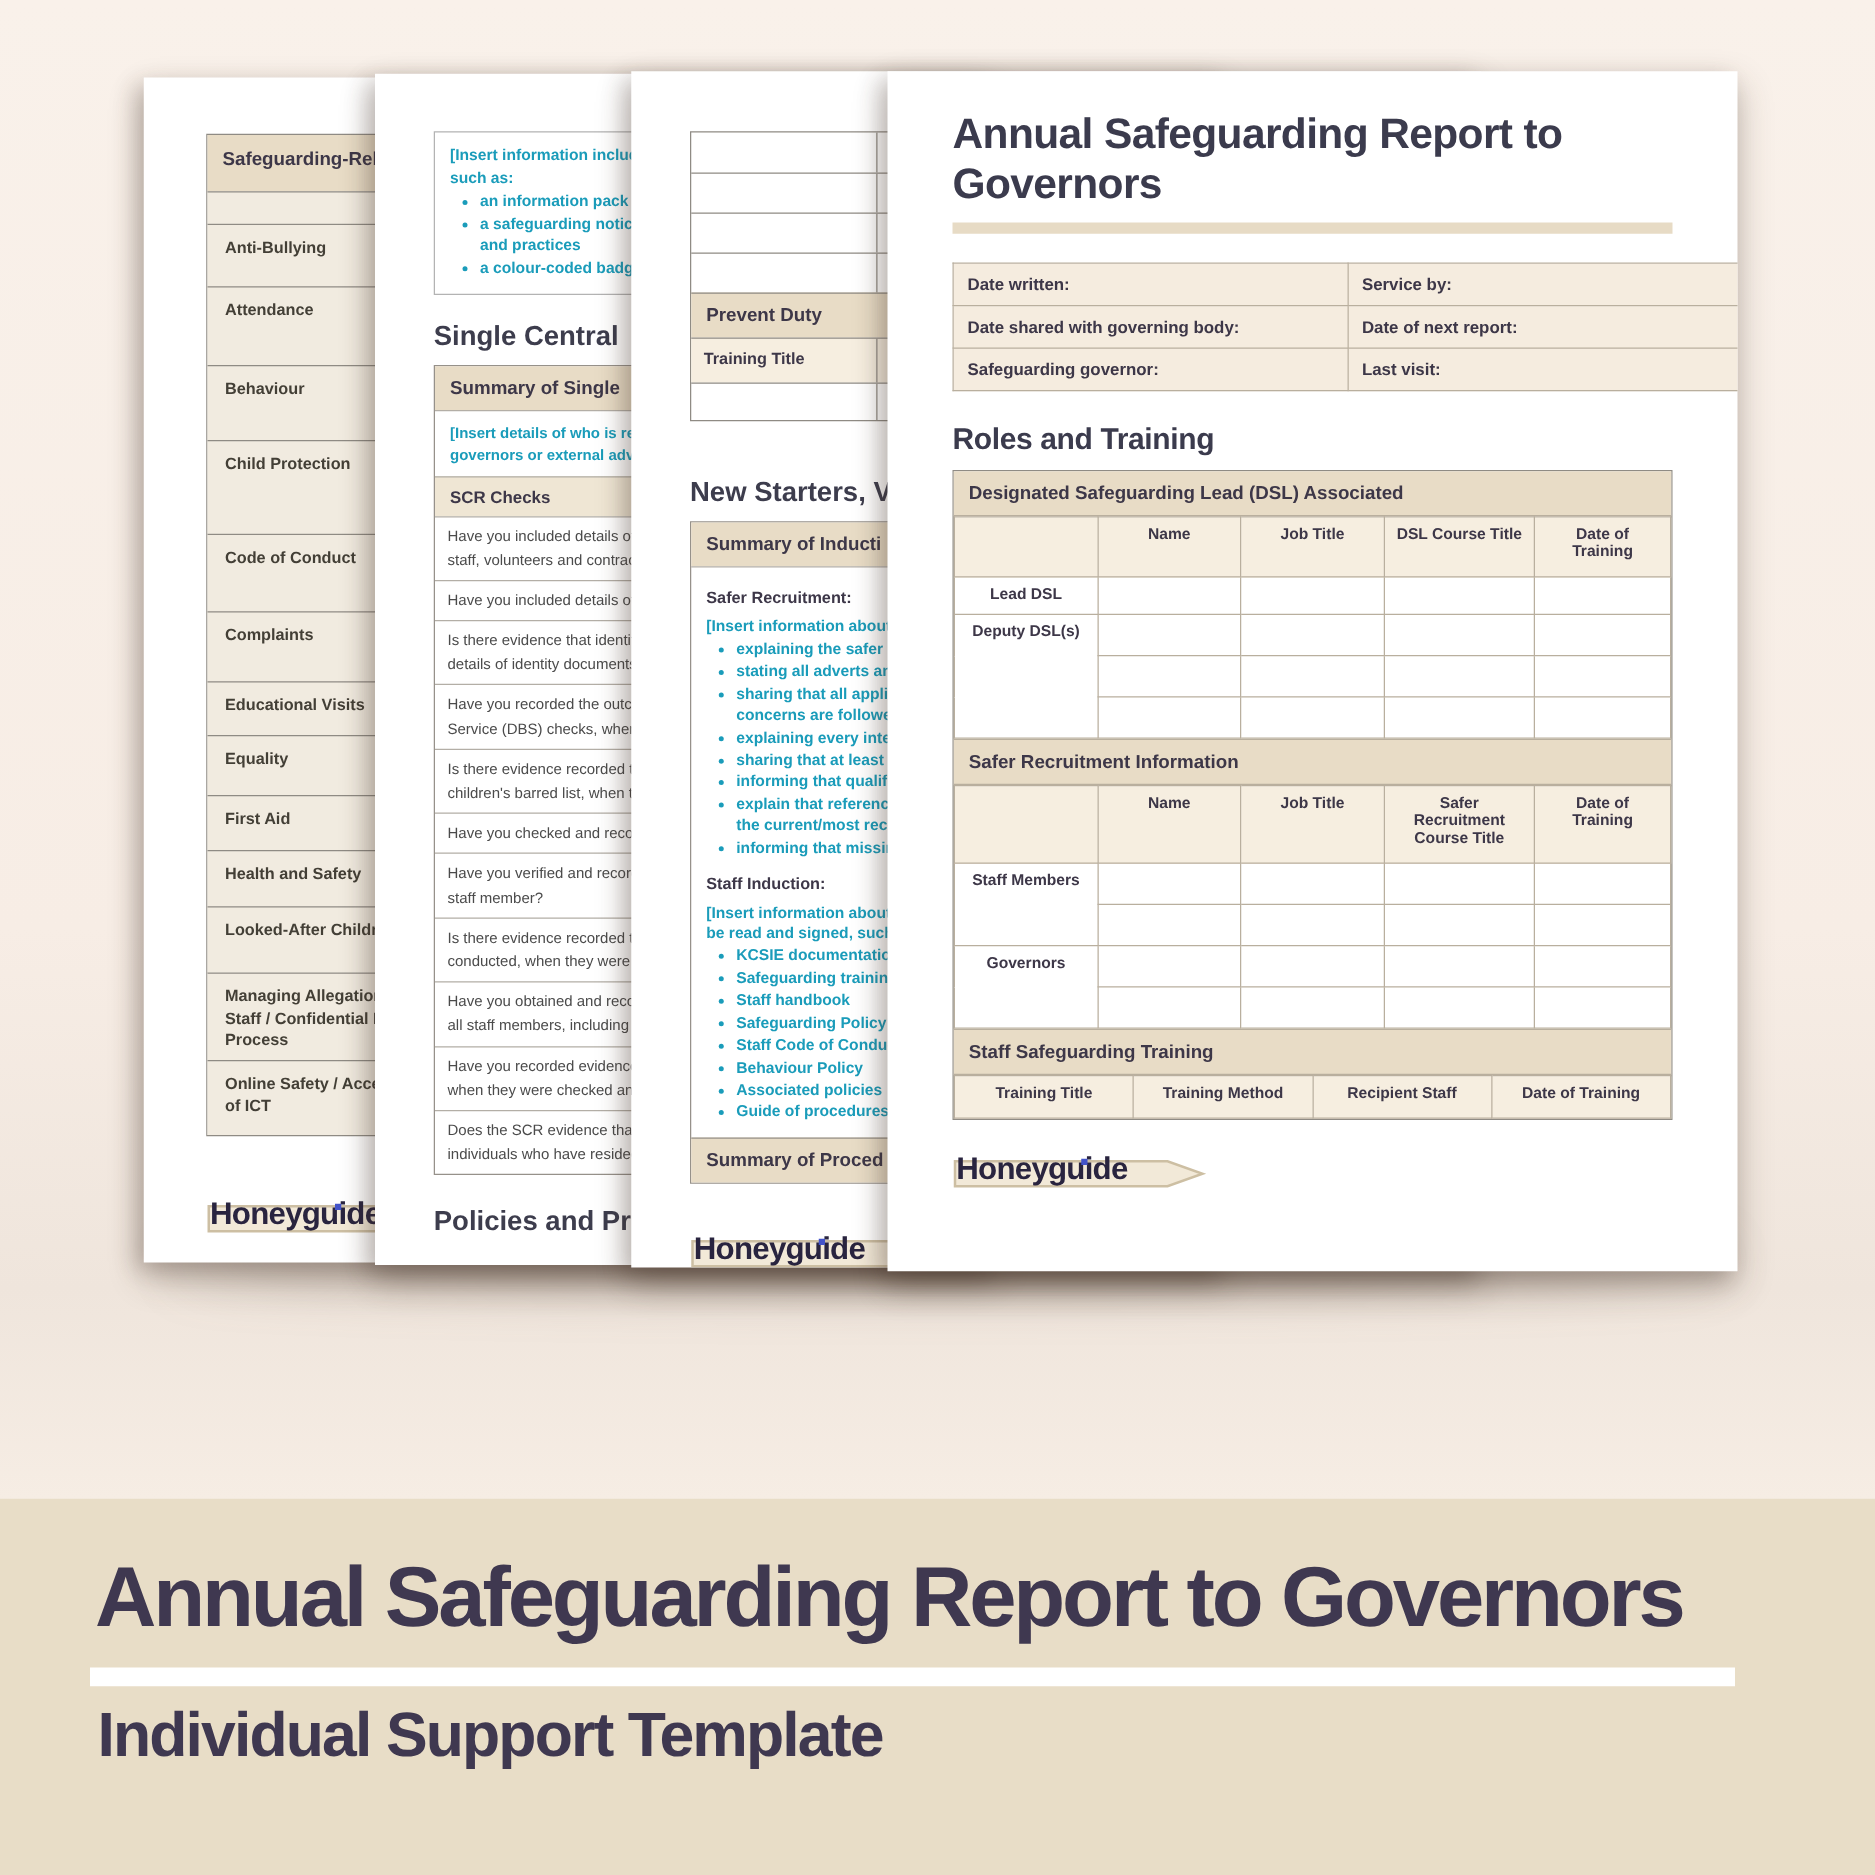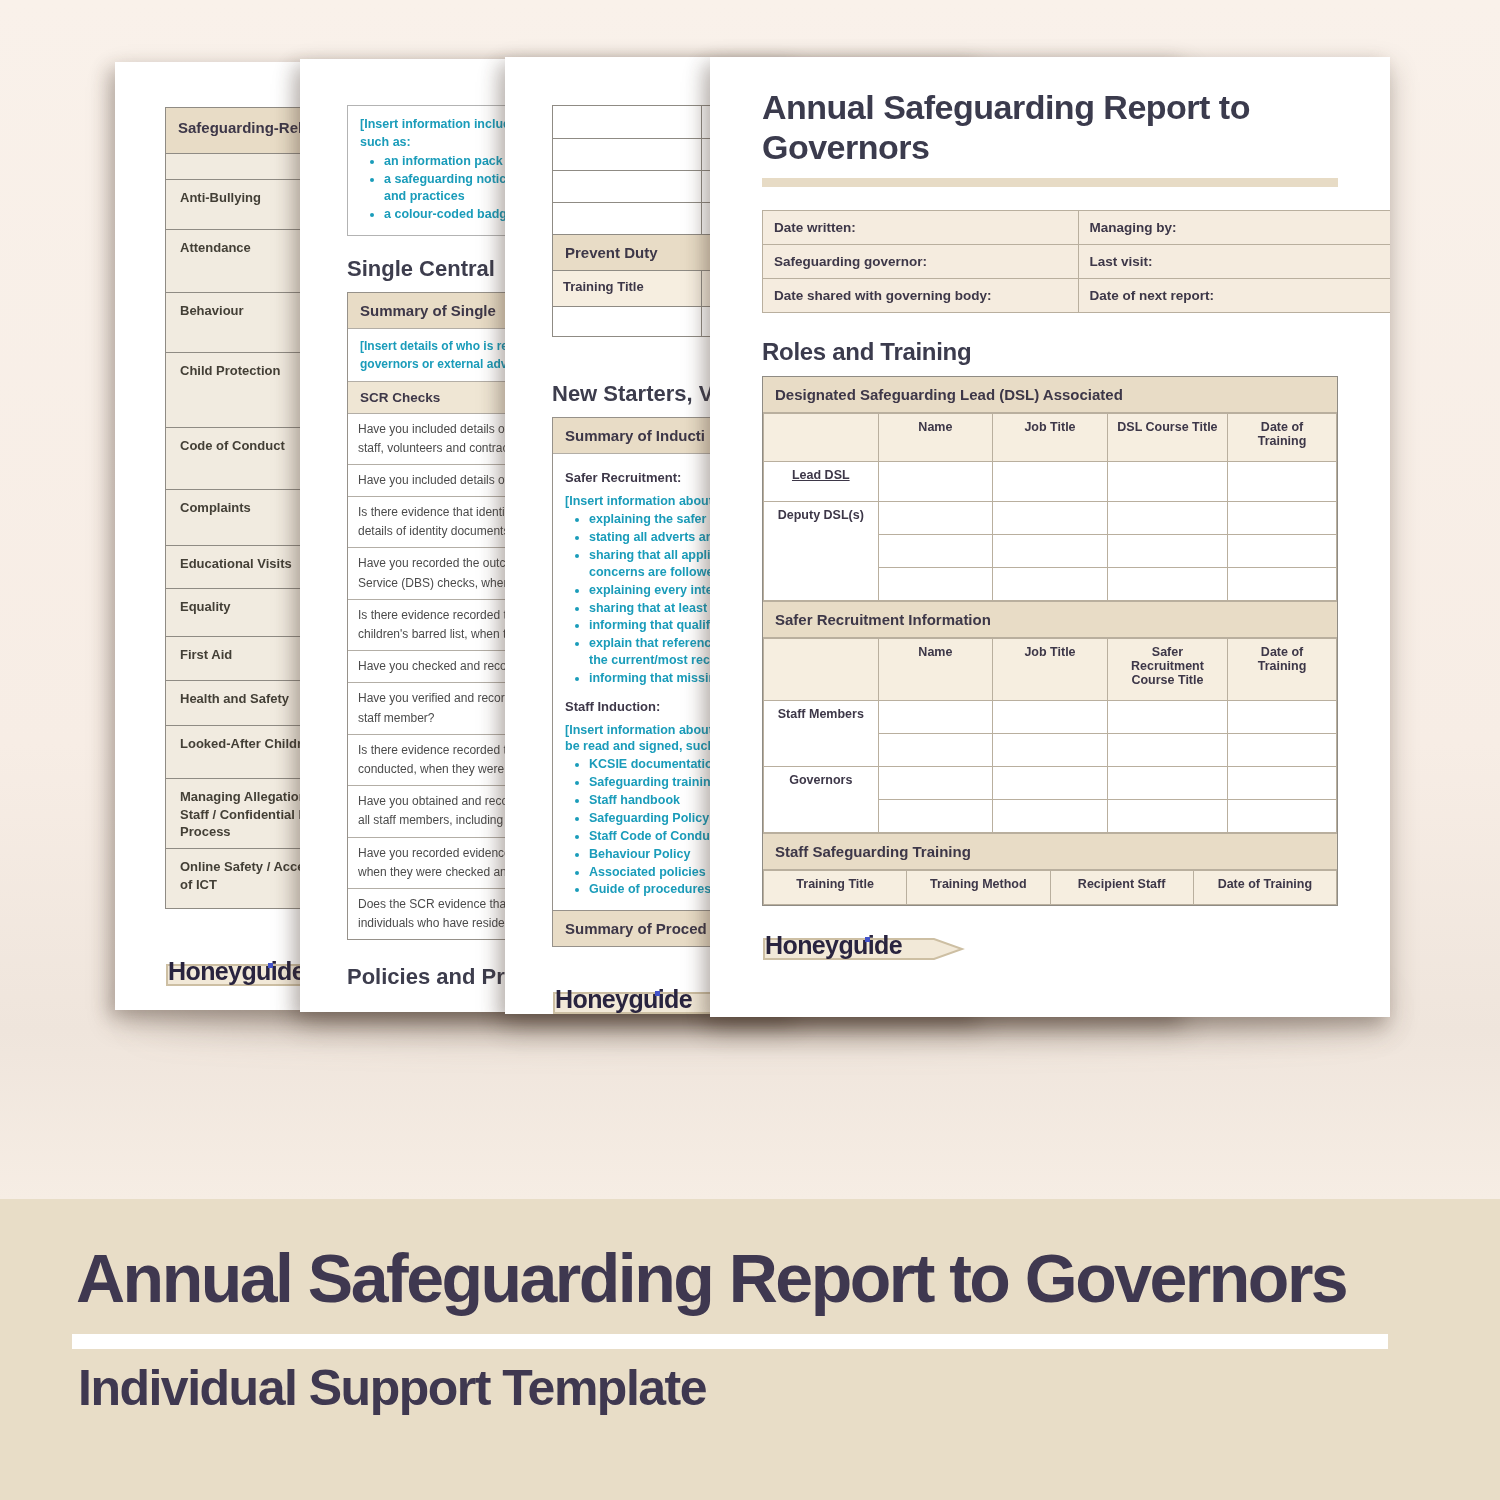--- a/index.html
+++ b/index.html
@@ -66,21 +66,21 @@
   .info-tbl { margin-top:23px; width:632px; border-collapse:collapse; border:1px solid #8f8b84; }
   .info-tbl td { width:50%; background:#f5ecdf; border:1px solid #b9af9e; font-weight:bold;
                  font-size:13.5px; padding:8px 11px; height:34px; }
   .p4-sec { margin-top:25px; font-size:24px; font-weight:bold; color:#3b3b4d; letter-spacing:-0.3px; }
   .tblwrap { margin-top:10px; border:1px solid #8f8b84; }
   .tblwrap .bar-dark { border-bottom:1px solid #b9af9e; }
   .t4 { width:100%; border-collapse:collapse; table-layout:fixed; }
   .t4 th, .t4 td { border:1px solid #b9af9e; font-size:12.5px; padding:6px 8px; vertical-align:top; text-align:center; }
   .t4 th { background:#f6eee0; font-weight:bold; }
   .t4 td.rowlabel { font-weight:bold; }
-  .t4 tr.h48 { height:48px; } .t4 tr.h40 { height:40px;text-decoration:underline; } .t4 tr.h33 { height:33px; }
+  .t4 tr.h48 { height:48px; } .t4 tr.h40 { height:30px; } .t4 tr.h33 { height:33px; }
   .t4 tr.h62 { height:62px; } .t4 tr.h34 { height:34px; }
 
   
   .logo { position:relative; width:210px; height:36px; }
   .logo-arrow { position:absolute; left:0; top:2px; }
   .logo-text { position:relative; z-index:2; font-size:25px; font-weight:bold; color:#29243f; letter-spacing:-0.6px; padding-left:3px; }
   .logo-idot { position:absolute; z-index:3; left:103px; top:6px; width:4.5px; height:4.5px; background:#4353c9; }
   .page1 .logo { position:absolute; left:50px; top:895px; }
   .page3 .logo { margin:38px 0 0 0; }
   .page4 .logo { margin:25px 0 0 0; }
@@ -255,29 +255,29 @@
 
     <div class="page page4">
       <div class="p4-content">
         <div class="p4-title">Annual Safeguarding Report to Governors</div>
         <div class="p4-rule"></div>
 
         <table class="info-tbl">
           <tbody>
             <tr>
               <td>Date written:</td>
-              <td>Managing by:</td>
+              <td>Service by:</td>
+            </tr>
+            <tr>
+              <td>Date shared with governing body:</td>
+              <td>Date of next report:</td>
             </tr>
             <tr>
               <td>Safeguarding governor:</td>
               <td>Last visit:</td>
-            </tr>
-            <tr>
-              <td>Date shared with governing body:</td>
-              <td>Date of next report:</td>
             </tr>
           </tbody>
         </table>
 
         <div class="p4-sec">Roles and Training</div>
 
         <div class="tblwrap">
           <div class="bar-dark">Designated Safeguarding Lead (DSL) Associated</div>
           <table class="t4">
             <colgroup>

